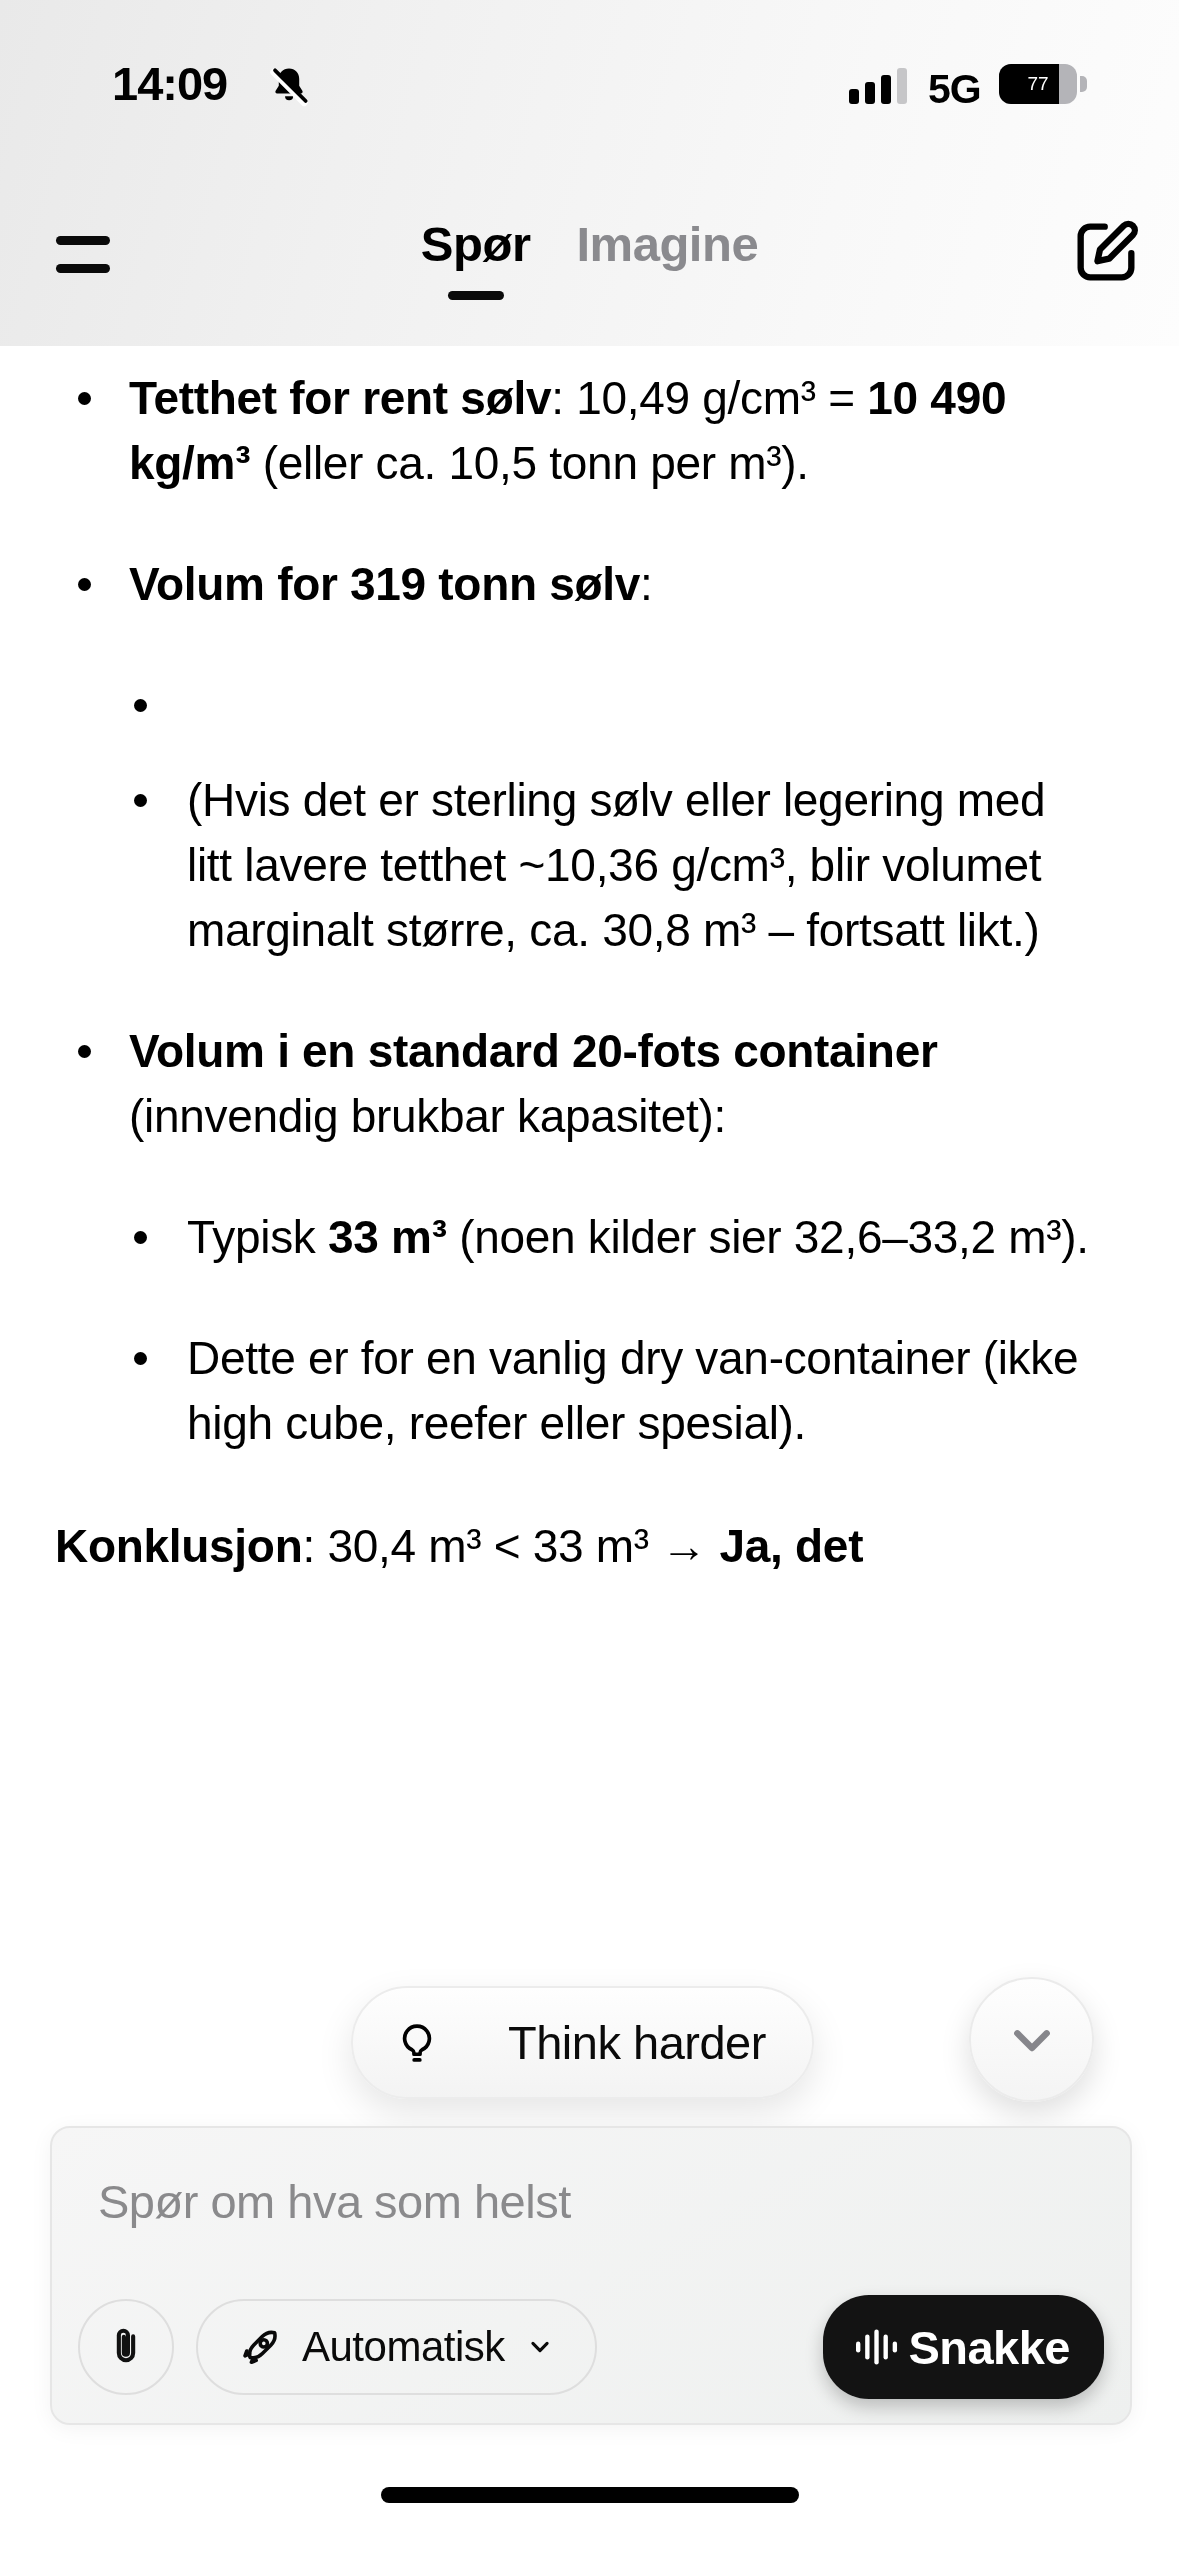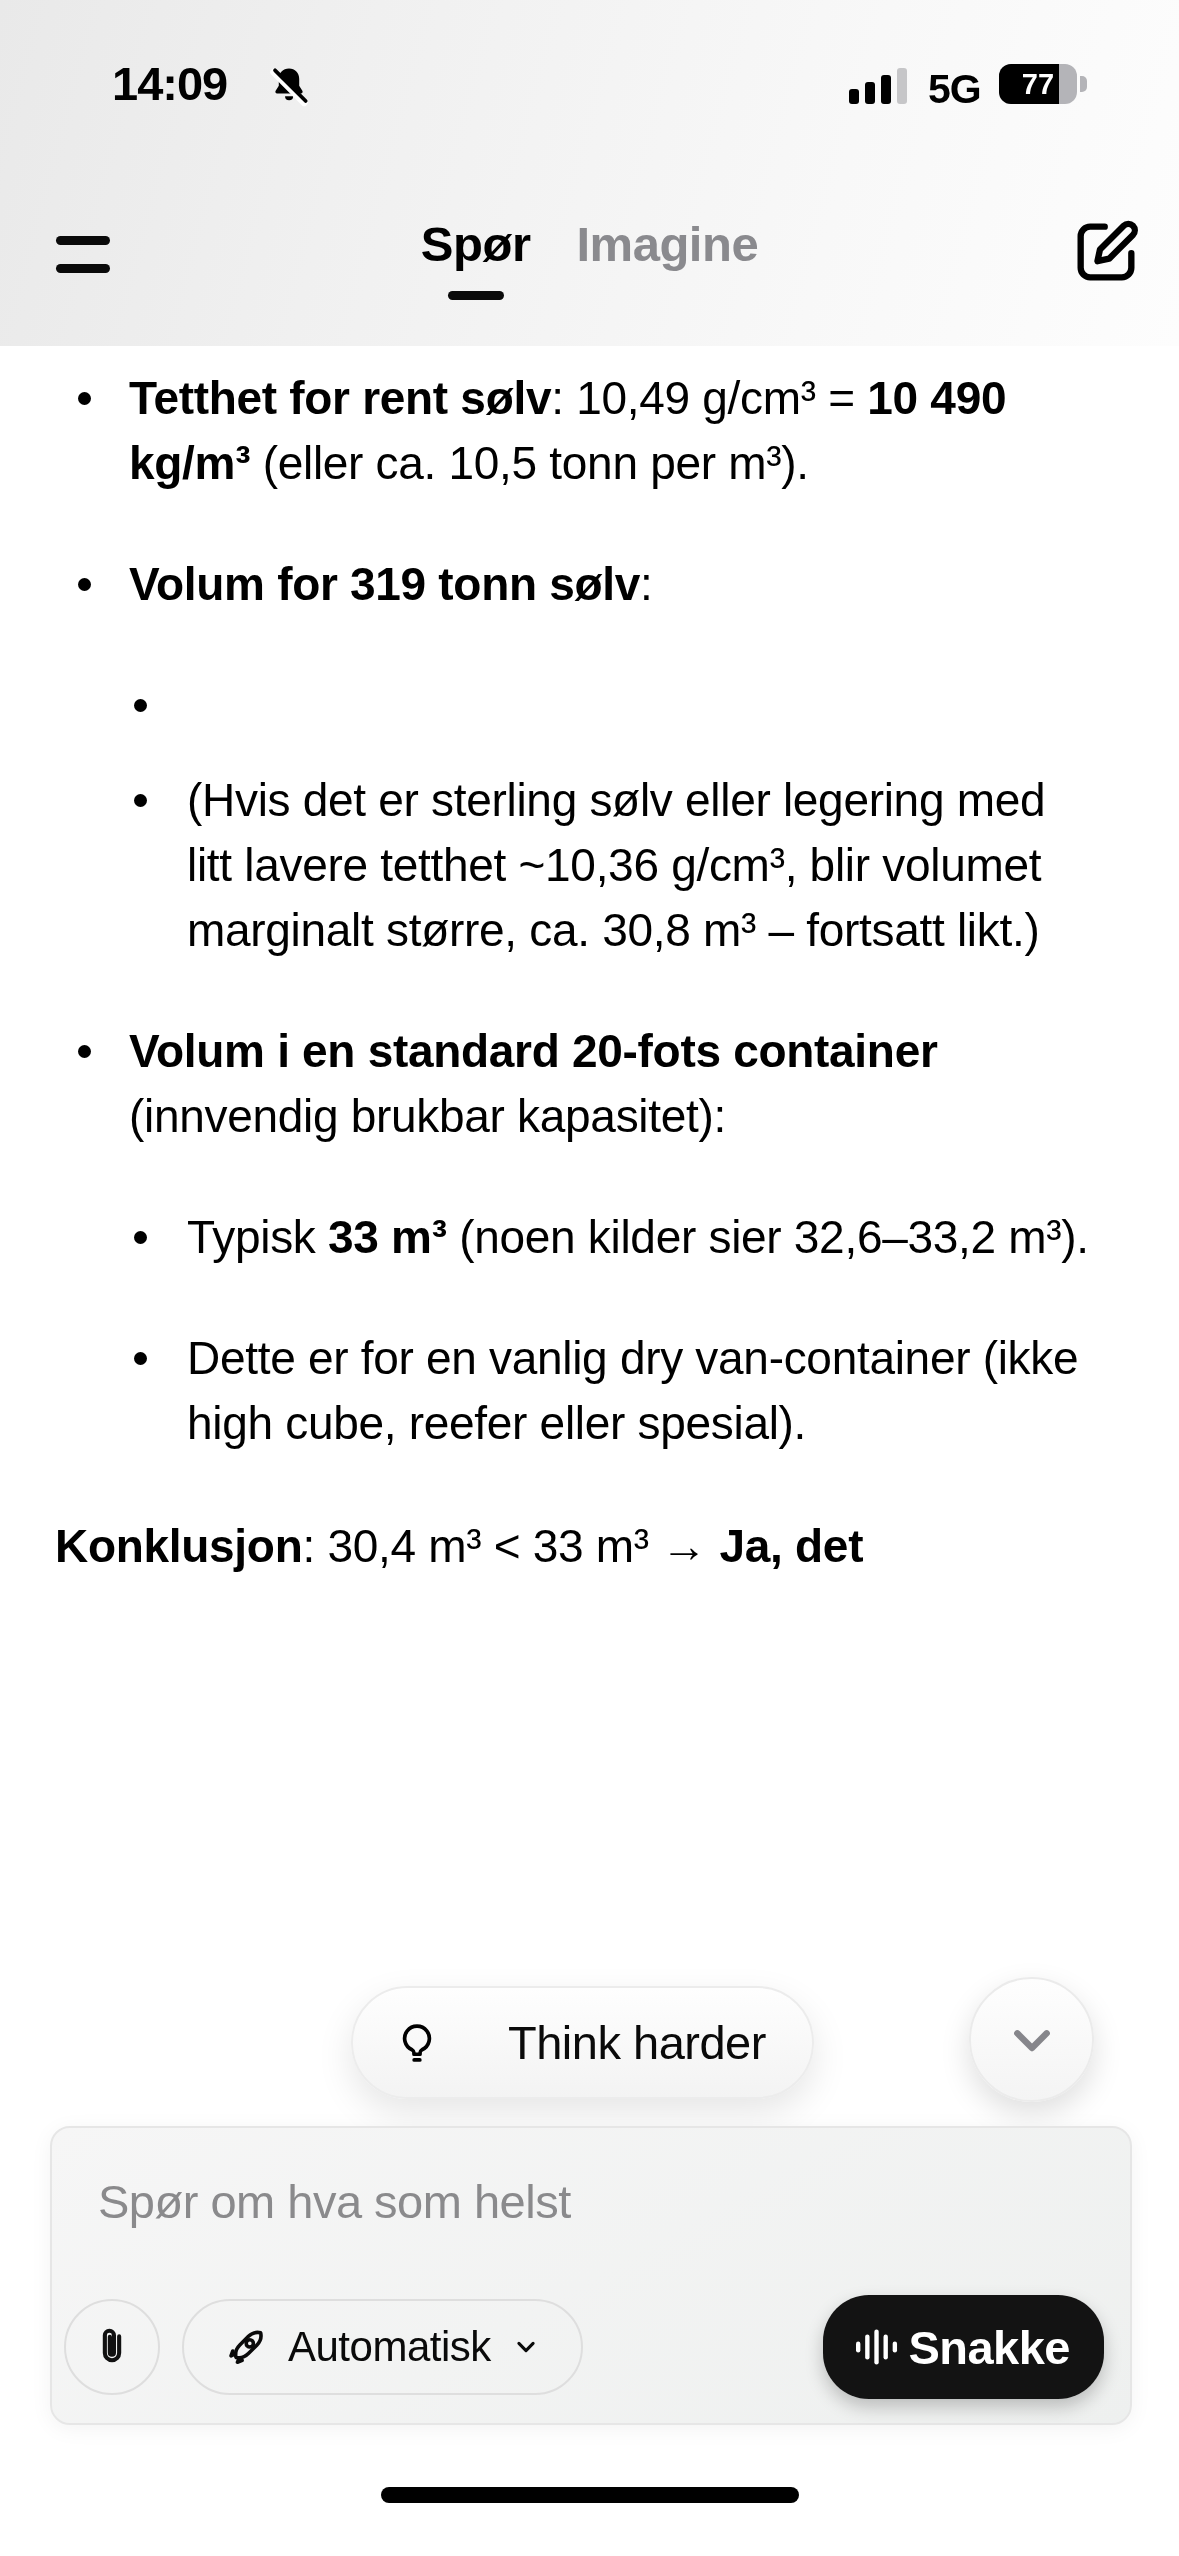--- a/index.html
+++ b/index.html
@@ -19,21 +19,21 @@
   .bell{position:absolute;left:264px;top:62px;width:50px;height:50px;}
   .signal{position:absolute;left:849px;top:66px;width:62px;height:38px;display:flex;align-items:flex-end;gap:6px;}
   .signal i{display:block;width:10px;border-radius:3px;background:#000;}
   .signal i:nth-child(1){height:15px}
   .signal i:nth-child(2){height:22px}
   .signal i:nth-child(3){height:29px}
   .signal i:nth-child(4){height:36px;background:#c6c6c8}
   .net{position:absolute;left:928px;top:66px;font-size:41px;font-weight:600;letter-spacing:-1px;}
   .battery{position:absolute;left:999px;top:64px;width:78px;height:40px;border-radius:12px;background:#b4b4b8;overflow:hidden;}
   .battery .fill{position:absolute;left:0;top:0;bottom:0;width:77%;background:#000;}
-  .battery .num{position:absolute;inset:0;display:flex;align-items:center;justify-content:center;color:#fff;font-size:29px;font-weight:700;}
+  .battery .num{position:absolute;inset:0;display:flex;align-items:center;justify-content:center;color:#fff;font-size:19px;font-weight:400;}
   .battery-cap{position:absolute;left:1080px;top:76px;width:7px;height:16px;border-radius:0 5px 5px 0;background:#b4b4b8;}
   
   .menu-btn{position:absolute;left:56px;top:236px;width:54px;height:44px;}
   .menu-btn i{display:block;width:54px;height:9px;border-radius:5px;background:#0a0a0a;margin-bottom:19px;}
   .tabs{position:absolute;left:0;top:216px;width:100%;display:flex;justify-content:center;gap:46px;}
   .tab{position:relative;font-size:49px;letter-spacing:-0.5px;}
   .tab.active{font-weight:700;color:#000;}
   .tab.inactive{font-weight:600;color:#8a8a8e;}
   .tab.active::after{content:"";position:absolute;left:50%;transform:translateX(-50%);bottom:-28px;width:56px;height:9px;border-radius:5px;background:#0a0a0a;}
   .compose-btn{position:absolute;left:1068px;top:214px;width:76px;height:76px;}
@@ -63,21 +63,21 @@
   }
   .scroll-btn svg{width:64px;height:64px;color:#86868b;}
   
   .composer{
     position:absolute;left:50px;top:2126px;width:1082px;height:299px;z-index:8;
     background:linear-gradient(150deg,#f6f6f6,#eef0ef);
     border:2px solid #e6e6e6;border-radius:20px;box-sizing:border-box;
     box-shadow:0 4px 22px rgba(0,0,0,.05);
   }
   .placeholder{position:absolute;left:46px;top:46px;font-size:47px;color:#8a8a8c;letter-spacing:-0.5px;}
-  .controls{position:absolute;left:12px;right:26px;bottom:26px;height:100px;display:flex;align-items:center;}
+  .controls{position:absolute;left:26px;right:26px;bottom:26px;height:100px;display:flex;align-items:center;}
   .attach-btn{flex:none;width:96px;height:96px;border-radius:50%;border:2px solid #dedede;display:flex;align-items:center;justify-content:center;box-sizing:border-box;}
   .attach-btn svg{width:52px;height:52px;}
   .model-pill{
     flex:none;height:96px;margin-left:22px;padding:0 38px;border-radius:48px;border:2px solid #dedede;
     display:flex;align-items:center;gap:18px;box-sizing:border-box;
   }
   .model-pill svg.rocket{width:48px;height:48px;}
   .model-pill .lbl{font-size:42px;font-weight:500;letter-spacing:-0.5px;color:#0a0a0a;}
   .model-pill svg.chev{width:34px;height:34px;}
   .spacer{flex:1;}

